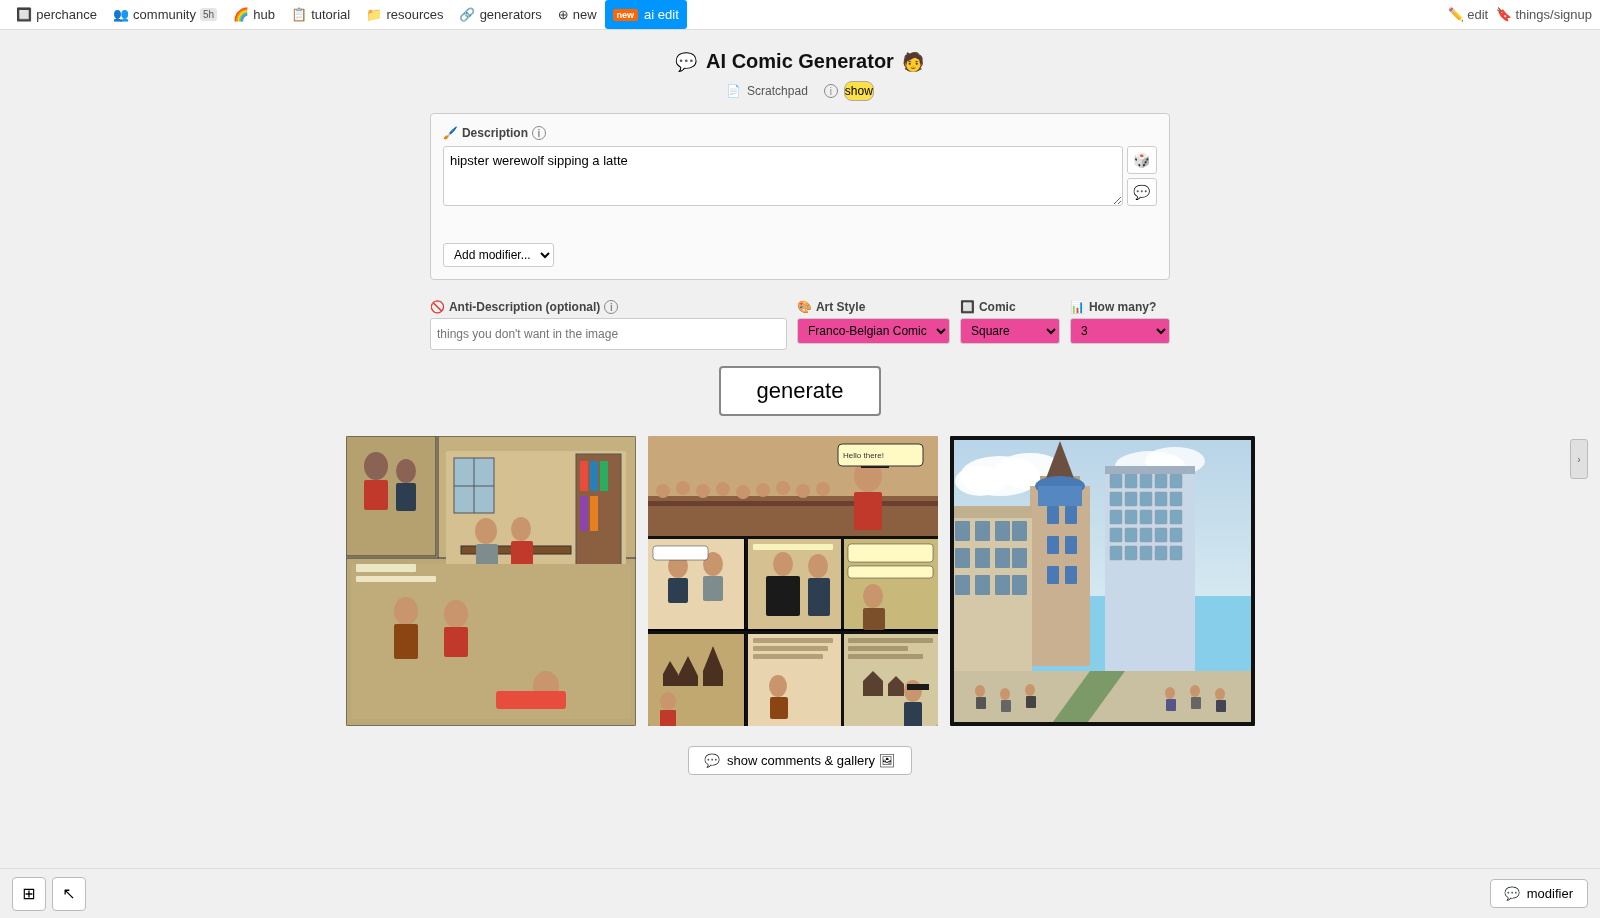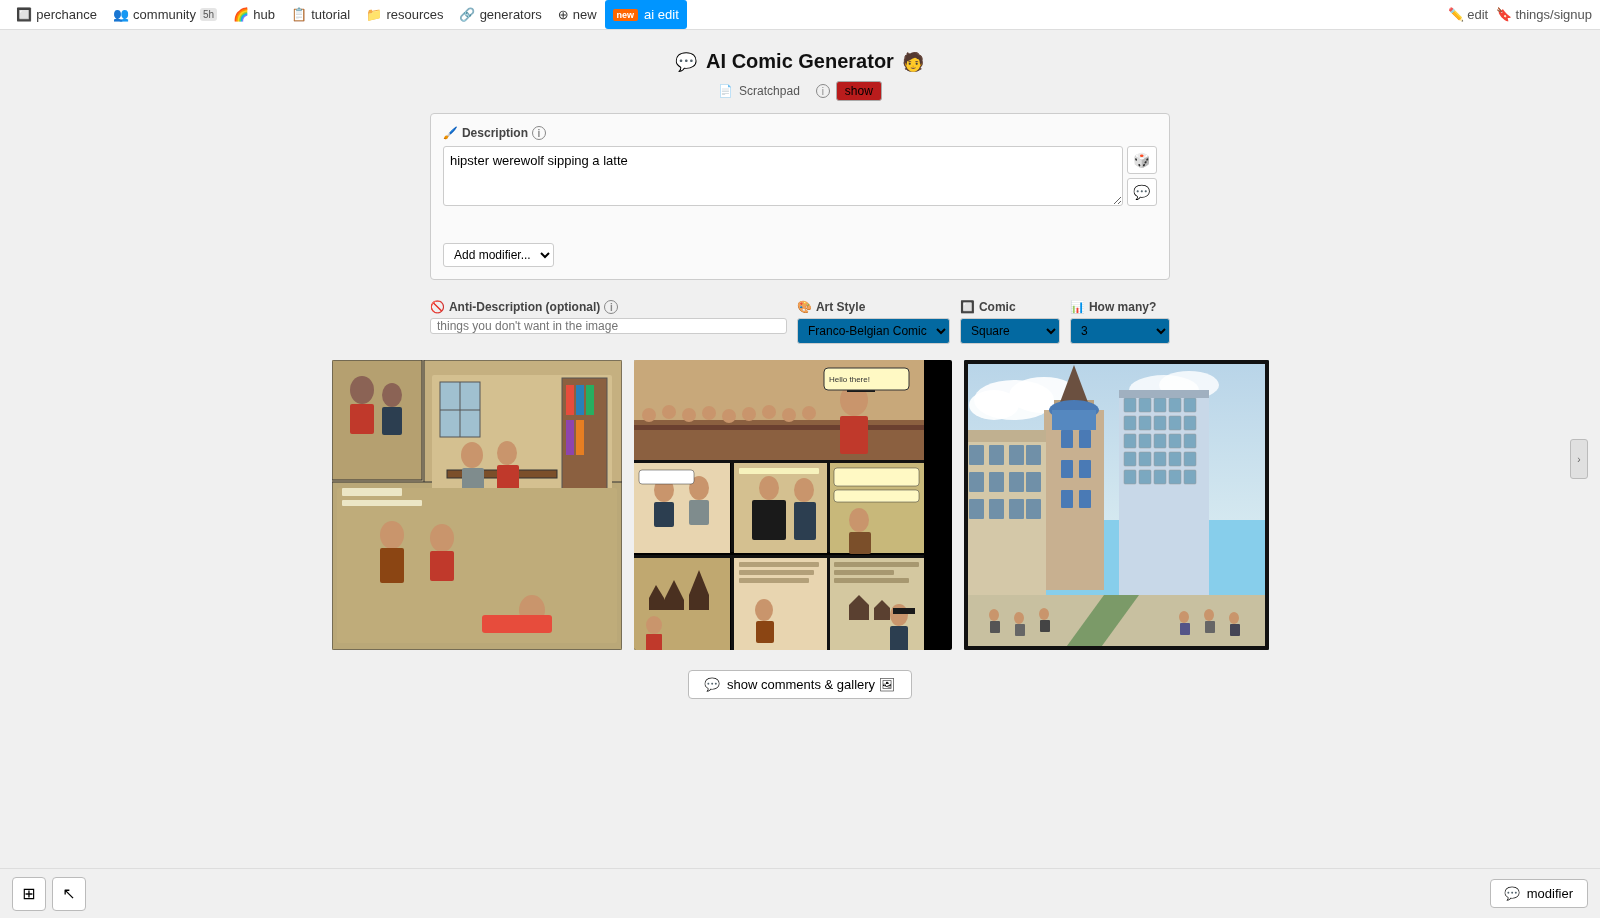--- a/index.html
+++ b/index.html
@@ -98,24 +98,24 @@
       justify-content: center;
       width: 14px;
       height: 14px;
       border-radius: 50%;
       border: 1px solid #888;
       font-size: 10px;
       color: #888;
       cursor: pointer;
     }
     .show-btn {
-      padding: 2px 8px;
+      padding: 2px 0;
       border: 1px solid #aaa;
-      background: #b91c1c;
-      border-radius: 3px;
+      background: #fde047;
+      border-radius: 8px;
       cursor: pointer;
       font-size: 12px;
     }
 
     
     #form-container {
       border: 1px solid #ccc;
       border-radius: 4px;
       background: #fafafa;
       padding: 12px;
@@ -203,32 +203,32 @@
       display: flex;
       align-items: center;
       gap: 4px;
     }
     .anti-desc-group {
       flex: 1;
       min-width: 200px;
     }
     .anti-desc-input {
       width: 100%;
-      padding: 0 6px;
+      padding: 8px 6px;
       border: 1px solid #ccc;
       border-radius: 3px;
       background: #fff;
       font-size: 12px;
       color: #aaa;
     }
     .option-select {
       padding: 4px 6px;
       border: 1px solid #ccc;
       border-radius: 3px;
-      background: #0369a1;
+      background: #ec4899;
       font-size: 12px;
       min-width: 100px;
       cursor: pointer;
     }
 
     
     #generate-row {
       display: flex;
       justify-content: center;
       margin-bottom: 20px;
@@ -497,20 +497,23 @@
         <option>1</option>
         <option>2</option>
         <option selected="">3</option>
         <option>4</option>
         <option>5</option>
         <option>6</option>
       </select>
     </div>
   </div>
 
+  <div id="generate-row">
+    <button id="generate-btn">generate</button>
+  </div>
 
   <div id="images-grid">
 
     <div class="comic-image" style="width:290px; height:290px; background:#8B7355; position:relative;">
       <svg width="290" height="290" viewBox="0 0 290 290" xmlns="http://www.w3.org/2000/svg">
 
         <rect width="290" height="290" fill="#c9b48a"></rect>
 
         <rect x="0" y="0" width="90" height="120" fill="#b5a070" stroke="#333" stroke-width="1"></rect>
         <rect x="92" y="0" width="198" height="190" fill="#c5b080" stroke="#333" stroke-width="1"></rect>
@@ -555,21 +558,21 @@
 
           <ellipse cx="200" cy="250" rx="13" ry="15" fill="#c9956c"></ellipse>
           <rect x="150" y="255" width="70" height="18" fill="#e74c3c" rx="3"></rect>
         </g>
 
         <rect x="10" y="128" width="60" height="8" fill="rgba(255,255,230,0.7)" rx="1"></rect>
         <rect x="10" y="140" width="80" height="6" fill="rgba(255,255,230,0.7)" rx="1"></rect>
       </svg>
     </div>
 
-    <div class="comic-image" style="width:318px; height:290px; background:#000; position:relative;">
+    <div class="comic-image" style="width:290px; height:290px; background:#000; position:relative;">
       <svg width="290" height="290" viewBox="0 0 290 290" xmlns="http://www.w3.org/2000/svg">
 
         <rect x="0" y="0" width="290" height="100" fill="#f5e6c8"></rect>
 
         <rect x="0" y="0" width="290" height="100" fill="#c8a87a"></rect>
         <rect x="0" y="60" width="290" height="40" fill="#8B6040"></rect>
 
         <g fill="#5a3e2a">
           <rect x="0" y="65" width="290" height="5" fill="#6B4030"></rect>
           <circle cx="15" cy="55" r="7" fill="#c9956c"></circle>

